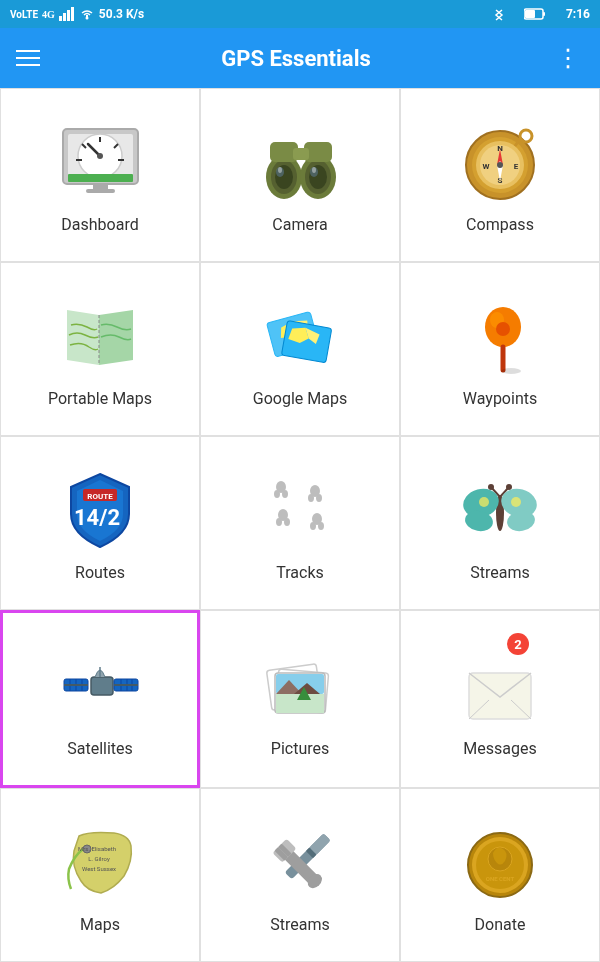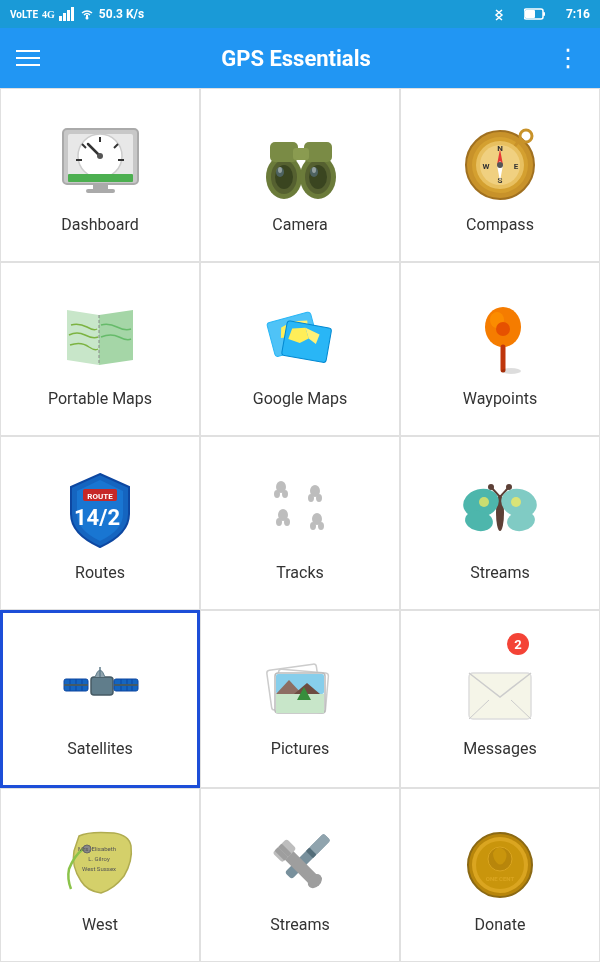--- a/index.html
+++ b/index.html
@@ -64,21 +64,21 @@
       align-items: center;
       justify-content: center;
       padding: 16px 8px;
       border: 0.5px solid #e0e0e0;
       cursor: pointer;
       position: relative;
       min-height: 145px;
     }
 
     .grid-item.selected {
-      border: 3px solid #1d4ed8;
+      border: 3px solid #d946ef;
     }
 
     .grid-item-icon {
       width: 90px;
       height: 90px;
       display: flex;
       align-items: center;
       justify-content: center;
       margin-bottom: 8px;
     }
@@ -443,21 +443,21 @@
 
         <circle cx="28" cy="28" r="4" fill="#888" stroke="#666" stroke-width="1"></circle>
 
         <path d="M24,28 Q15,35 10,48 Q8,58 12,68" stroke="#8bc34a" stroke-width="2.5" fill="none"></path>
 
         <text x="38" y="30" text-anchor="middle" font-size="6" fill="#555">Mrs. Elisabeth</text>
         <text x="40" y="40" text-anchor="middle" font-size="6" fill="#555">L. Gilroy</text>
         <text x="40" y="50" text-anchor="middle" font-size="6" fill="#555">West Sussex</text>
       </svg>
     </div>
-    <span class="grid-item-label">West</span>
+    <span class="grid-item-label">Maps</span>
   </div>
 
   <div class="grid-item">
     <div class="grid-item-icon">
       <svg width="82" height="82" viewBox="0 0 82 82">
 
         <rect x="44" y="8" width="10" height="55" rx="3" fill="#78909c" transform="rotate(45,49,35)"></rect>
         <rect x="44" y="8" width="10" height="20" rx="2" fill="#90a4ae" transform="rotate(45,49,35)"></rect>
         <rect x="44" y="28" width="10" height="5" rx="1" fill="#546e7a" transform="rotate(45,49,35)"></rect>
 

